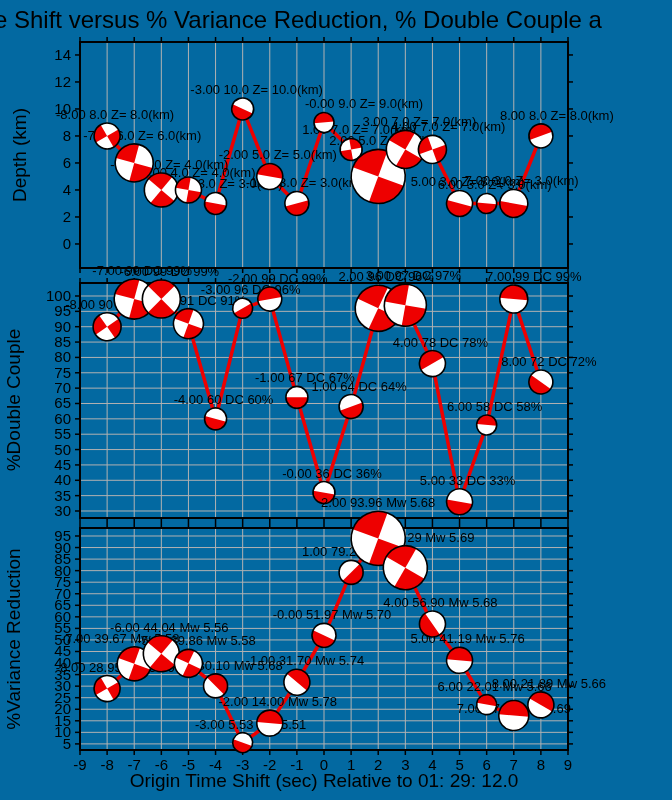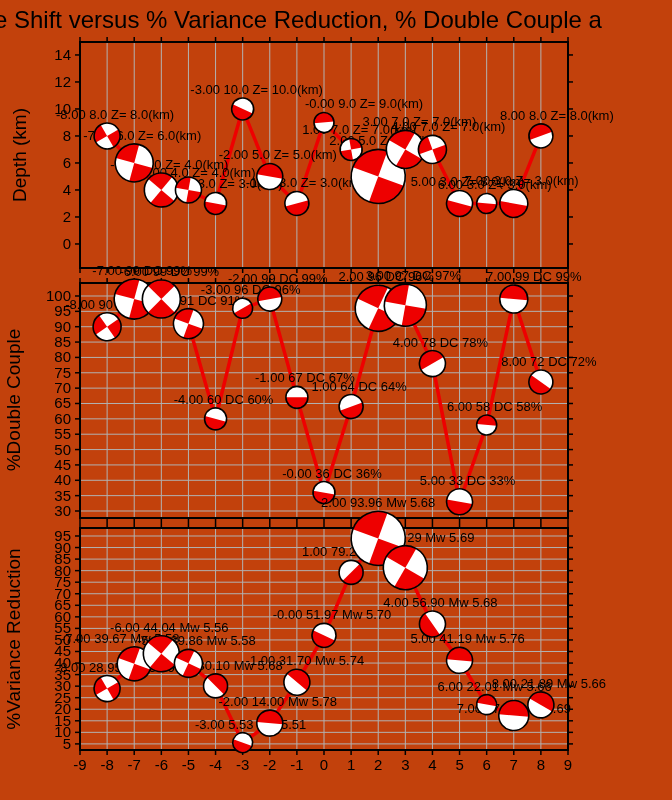--- a/index.html
+++ b/index.html
@@ -1,17 +1,17 @@
 <!DOCTYPE html>
 <html><head>
 <meta charset="utf-8">
 <style>
   html,body{margin:0;padding:0;background:#ffffff;width:672px;height:800px;overflow:hidden;
             font-family:"Liberation Sans", sans-serif;}
-  #stage{position:relative;width:672px;height:800px;background:#c2410c;}
+  #stage{position:relative;width:672px;height:800px;background:#0369a1;}
   #chart-title{position:absolute;top:6px;left:-6px;font-size:24px;color:#000;white-space:nowrap;}
   .axis-title{position:absolute;font-size:19px;color:#000;white-space:nowrap;}
   #x-axis-title{top:770px;left:324px;transform:translateX(-50%);}
   .y-axis-title{transform:translate(-50%,-50%) rotate(-90deg);}
   #y-title-depth{top:155px;left:20px;}
   #y-title-dc{top:400px;left:14px;}
   #y-title-vr{top:639px;left:14px;}
   svg{position:absolute;top:0;left:0;overflow:hidden;}
   text{font-family:"Liberation Sans", sans-serif;}
 </style>
@@ -700,13 +700,14 @@
           <path d="M-15 0 A15 15 0 0 0 15 0 Z" fill="#ee0000"></path>
           <circle r="15" fill="none" stroke="#000" stroke-width="1.6"></circle>
         </g>
         <g transform="translate(540.8888888888889 704.8838709677419) rotate(210)">
           <circle r="13" fill="#ffffff"></circle>
           <path d="M-13 0 A13 13 0 0 0 13 0 Z" fill="#ee0000"></path>
           <circle r="13" fill="none" stroke="#000" stroke-width="1.6"></circle>
         </g>
       </g>
     </svg>
+  <div id="x-axis-title" class="axis-title">Origin Time Shift (sec) Relative to 01: 29: 12.0</div>
 </div>
 
 </body></html>

